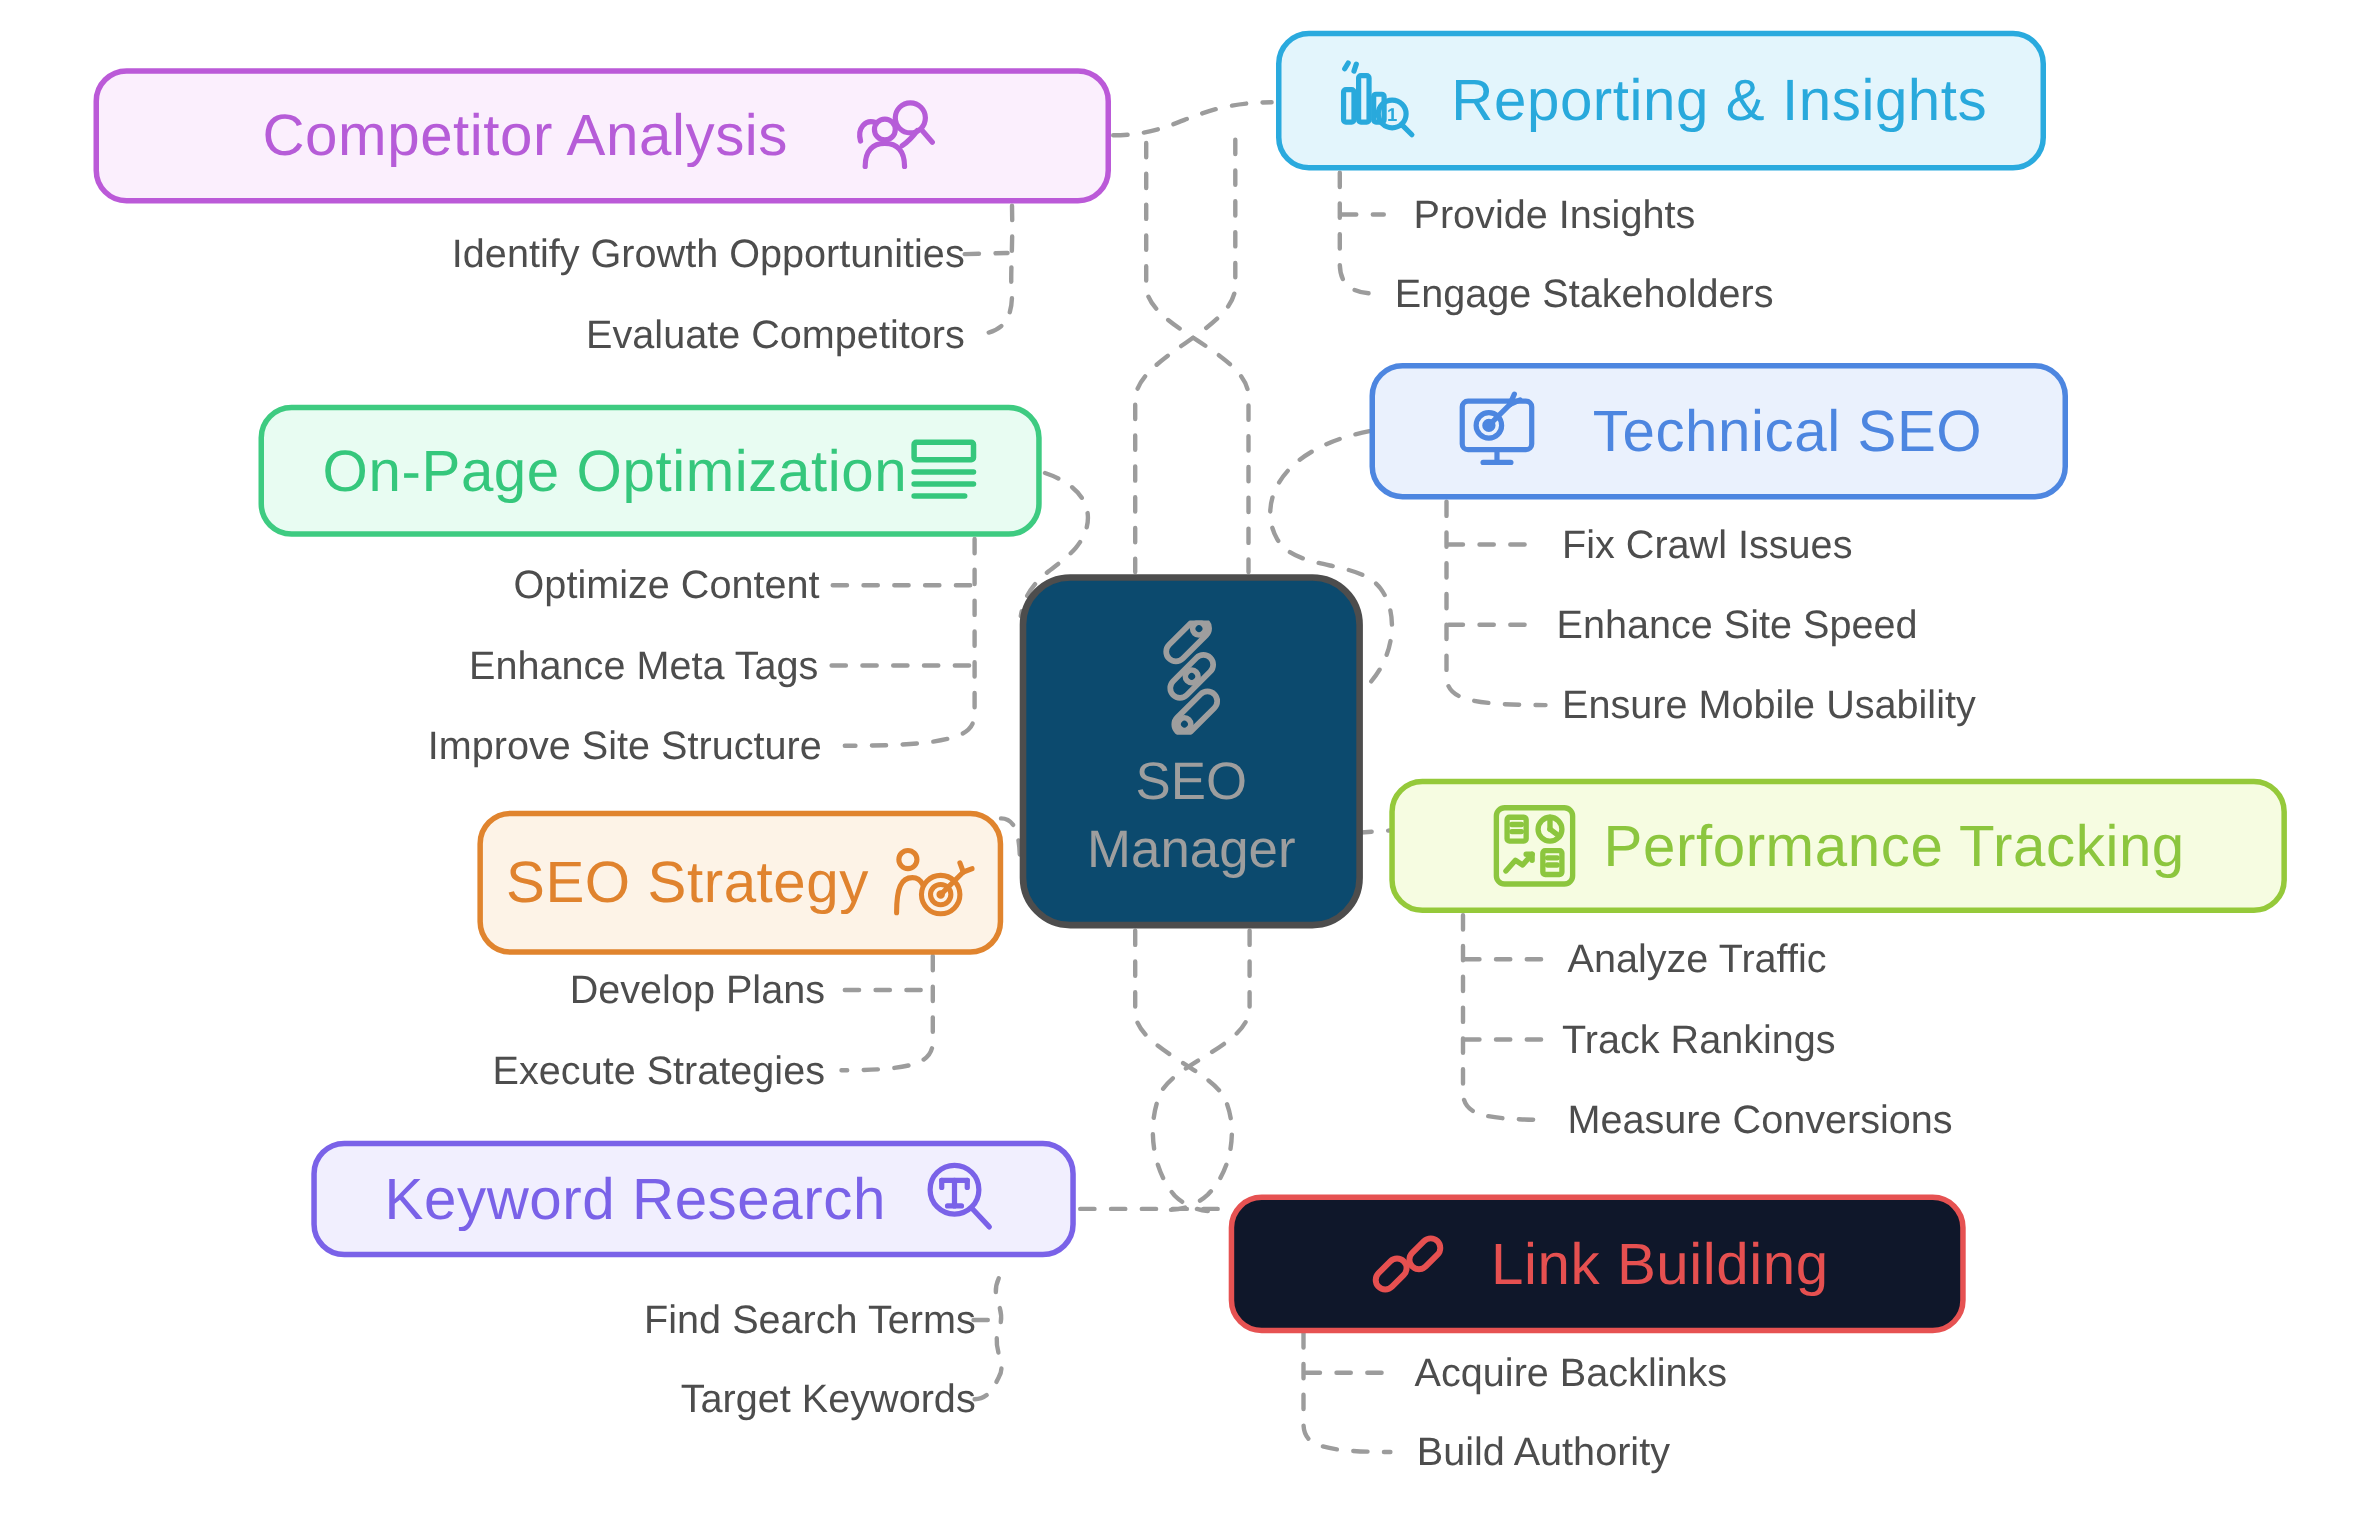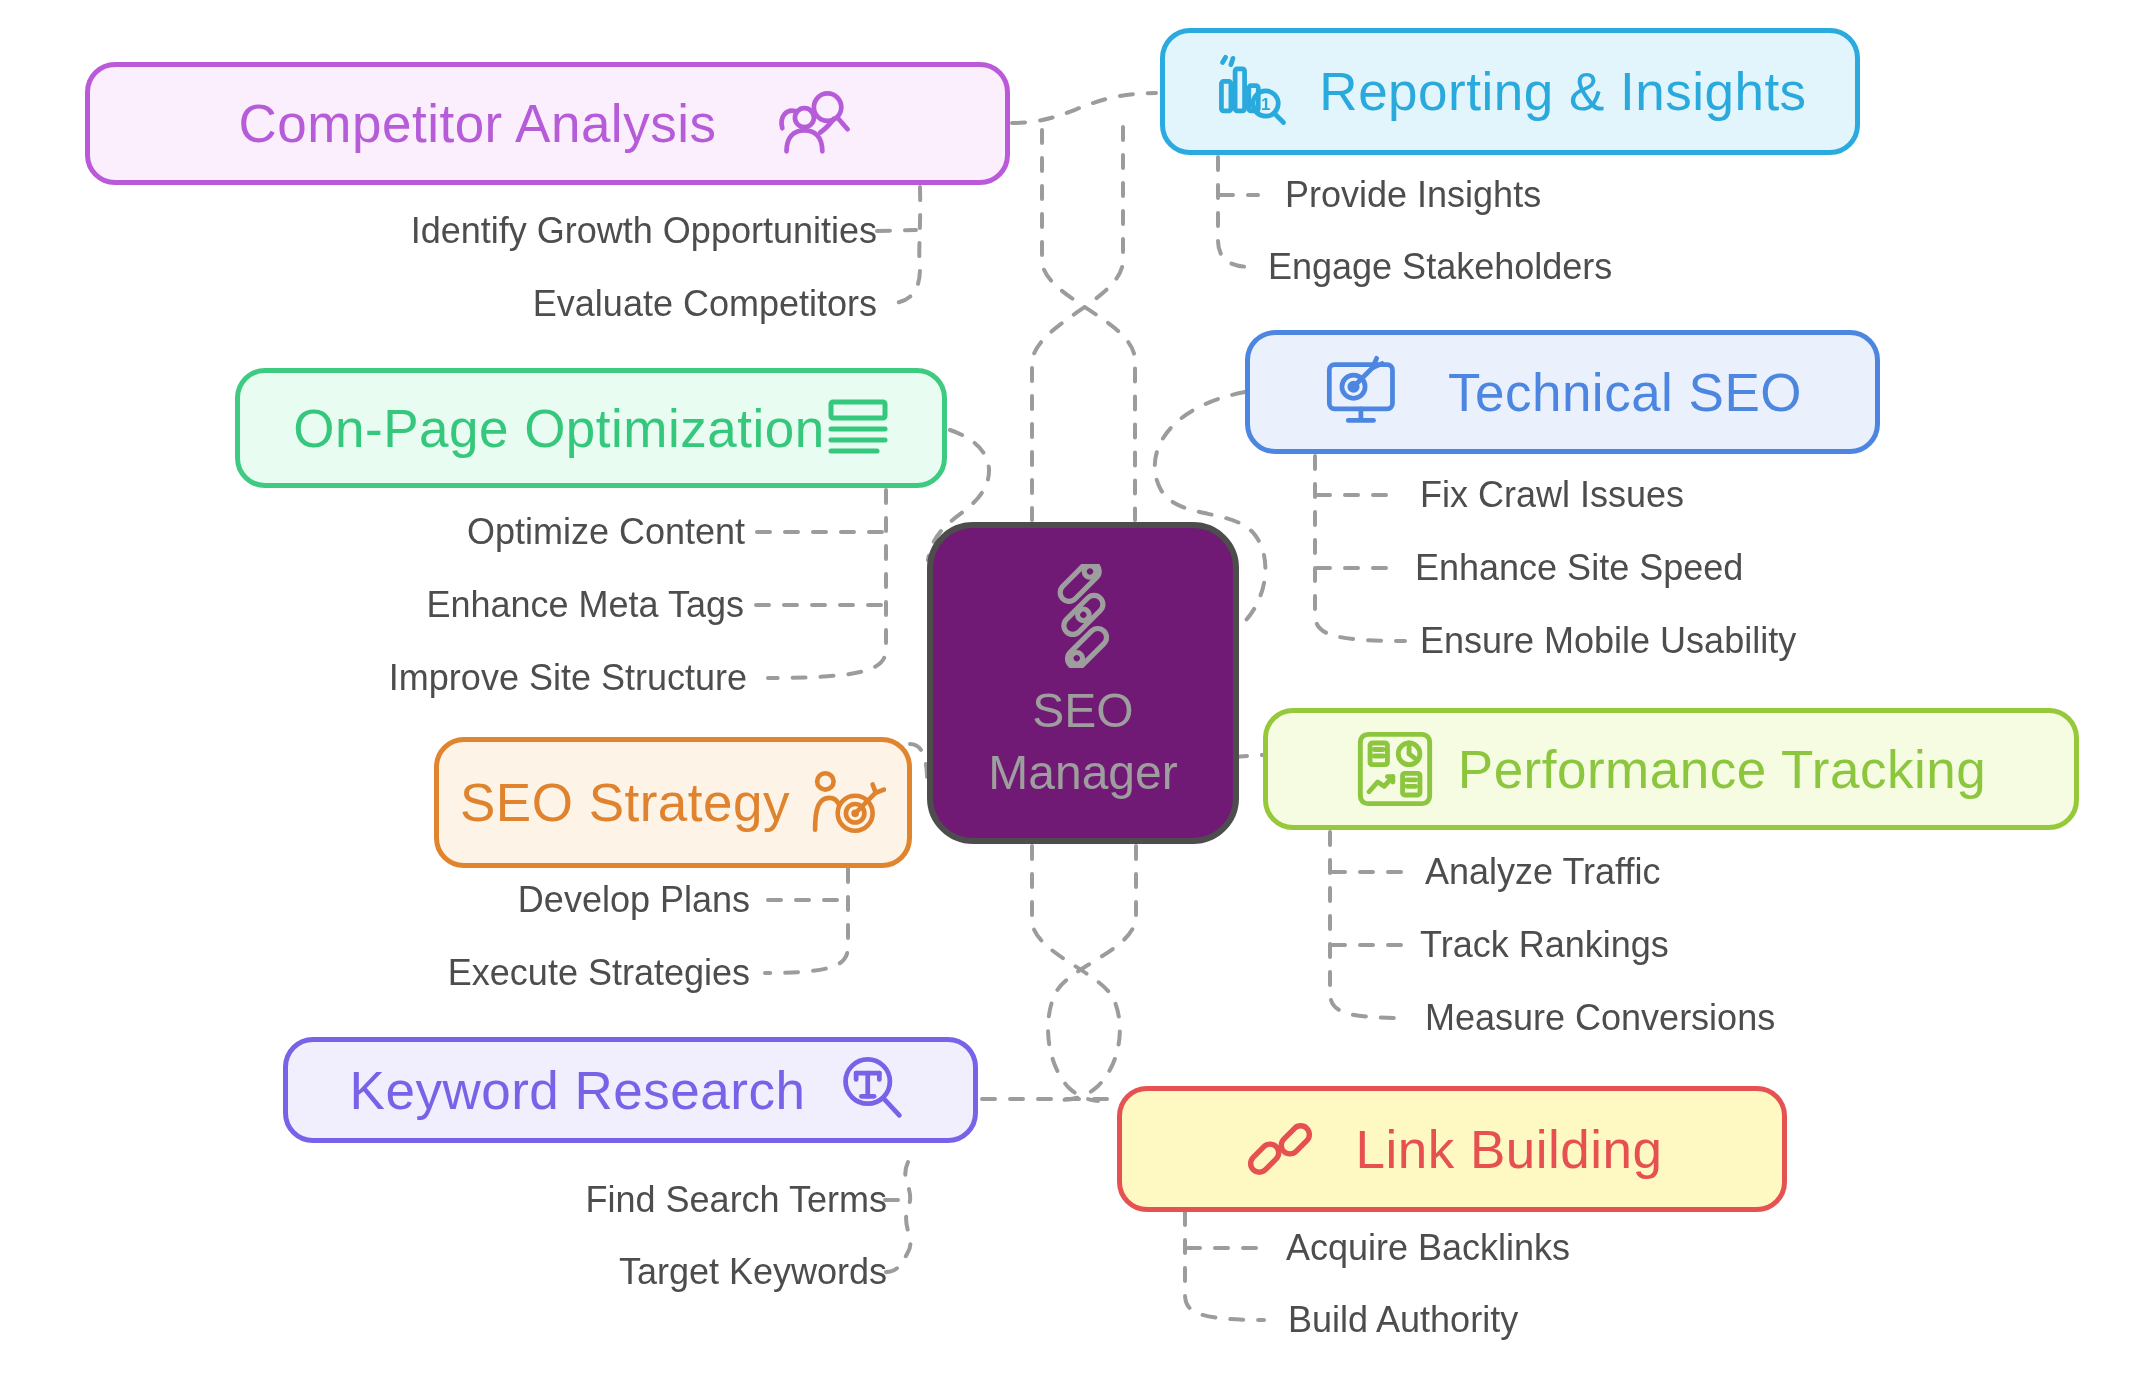--- a/index.html
+++ b/index.html
@@ -14,29 +14,29 @@
     box-sizing:border-box;border-radius:30px;white-space:nowrap;
   }
   .node .title{font-size:53px;letter-spacing:0.5px;}
   .node .icon{display:flex;align-items:center;}
   .node .icon svg{display:block;}
   .n-competitor {left:85px;  top:62px;  width:925px;height:123px;border:5px solid #bb5ad8;background:#fbeffd;color:#b65cd8;gap:60px;}
   .n-reporting  {left:1160px;top:28px;  width:700px;height:127px;border:5px solid #2aaade;background:#e3f5fc;color:#29a9dc;gap:26px;}
   .n-onpage     {left:235px; top:368px; width:712px;height:120px;border:5px solid #3ecb81;background:#e8fcf2;color:#35c77c;}
   .n-technical  {left:1245px;top:330px; width:635px;height:124px;border:5px solid #4d86e0;background:#eaf1fd;color:#4d86e0;gap:45px;}
   .n-center{
-    left:927px;top:522px;width:312px;height:322px;border:6px solid #4d4d4d;background:#701a75;
+    left:927px;top:522px;width:312px;height:322px;border:6px solid #4d4d4d;background:#0c4a6e;
     color:#9e9e9e;border-radius:46px;flex-direction:column;gap:4px;
   }
   .n-center .c-title{font-size:48px;line-height:58px;text-align:center;}
   .n-center .icon{margin-bottom:10px;}
   .n-strategy   {left:434px; top:737px; width:478px;height:131px;border:5px solid #e0842e;background:#fdf3e7;color:#e0832e;gap:22px;}
   .n-performance{left:1263px;top:708px; width:816px;height:122px;border:5px solid #95c93a;background:#f6fce1;color:#8cc63e;gap:24px;}
   .n-keyword    {left:283px; top:1037px;width:695px;height:106px;border:5px solid #7a62e8;background:#f1effe;color:#7a62e8;gap:30px;}
-  .n-link       {left:1117px;top:1086px;width:670px;height:126px;border:5px solid #e65252;background:#fef9c3;color:#e65050;gap:36px;}
+  .n-link       {left:1117px;top:1086px;width:670px;height:126px;border:5px solid #e65252;background:#0f172a;color:#e65050;gap:36px;}
   .leaf{
     position:absolute;font-size:36px;line-height:46px;color:#4d4d4d;white-space:nowrap;
   }
 </style>
 </head>
 <body>
 
 <svg id="connectors" viewBox="0 0 2140 1382" xmlns="http://www.w3.org/2000/svg">
   <g>
     <path d="M 1012 123 C 1072 123 1084 93 1156 93"></path>

